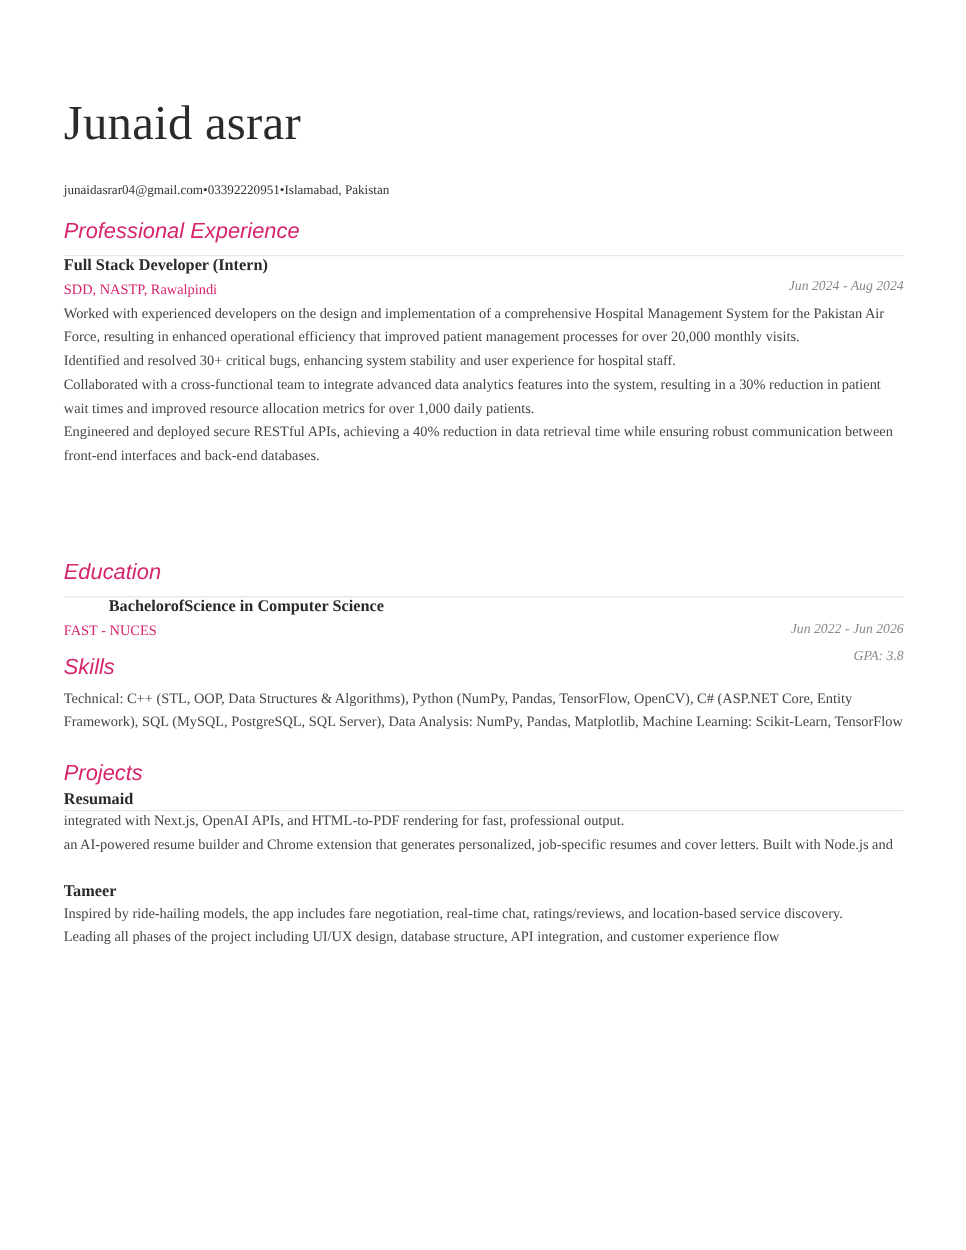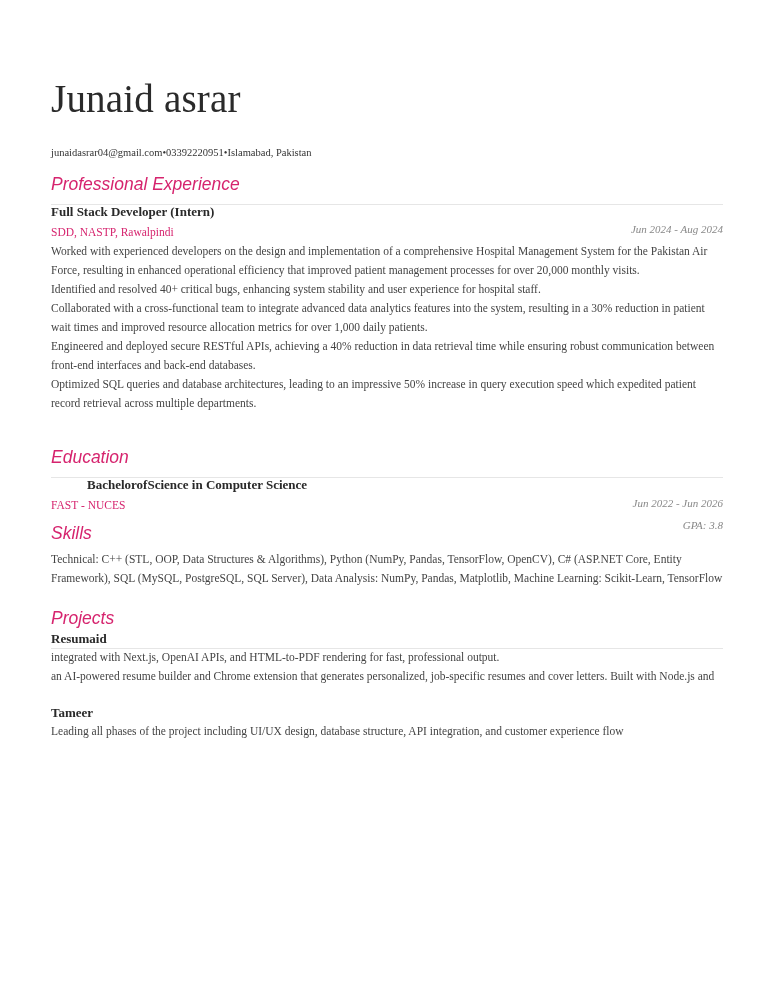--- a/index.html
+++ b/index.html
@@ -23,24 +23,23 @@
   <div class="name">Junaid asrar</div>
   <div class="contact">junaidasrar04@gmail.com•03392220951•Islamabad, Pakistan</div>
 
   <div class="sec-title" style="top:174px;">Professional Experience</div>
   <div class="rule" style="top:204px;"></div>
   <div class="entry-title" style="top:204px;">Full Stack Developer (Intern)</div>
   <div class="date" style="top:204px;">Jun 2024 - Aug 2024</div>
   <div class="org" style="top:226px;">SDD, NASTP, Rawalpindi</div>
   <div class="para" style="top:242px;">
     <div>Worked with experienced developers on the design and implementation of a comprehensive Hospital Management System for the Pakistan Air Force, resulting in enhanced operational efficiency that improved patient management processes for over 20,000 monthly visits.</div>
-    <div>Identified and resolved 40+ critical bugs, enhancing system stability and user experience for hospital staff.</div>
+    <div>Identified and resolved 30+ critical bugs, enhancing system stability and user experience for hospital staff.</div>
     <div>Collaborated with a cross-functional team to integrate advanced data analytics features into the system, resulting in a 30% reduction in patient wait times and improved resource allocation metrics for over 1,000 daily patients.</div>
     <div>Engineered and deployed secure RESTful APIs, achieving a 40% reduction in data retrieval time while ensuring robust communication between front-end interfaces and back-end databases.</div>
-    <div>Optimized SQL queries and database architectures, leading to an impressive 50% increase in query execution speed which expedited patient record retrieval across multiple departments.</div>
   </div>
 
   <div class="sec-title" style="top:447px;">Education</div>
   <div class="rule" style="top:477px;"></div>
   <div class="entry-title" style="top:477px;margin-left:36px;">BachelorofScience in Computer Science</div>
   <div class="date" style="top:478px;">Jun 2022 - Jun 2026</div>
   <div class="org" style="top:499px;">FAST - NUCES</div>
   <div class="date" style="top:500px;">GPA: 3.8</div>
 
   <div class="sec-title" style="top:523px;">Skills</div>
@@ -48,16 +47,17 @@
 
   <div class="sec-title" style="top:608px;">Projects</div>
   <div class="entry-title" style="top:631px;">Resumaid</div>
   <div class="rule" style="top:648px;"></div>
   <div class="para" style="top:648px;">
     <div>integrated with Next.js, OpenAI APIs, and HTML-to-PDF rendering for fast, professional output.</div>
     <div>an AI-powered resume builder and Chrome extension that generates personalized, job-specific resumes and cover letters. Built with Node.js and</div>
   </div>
   <div class="entry-title" style="top:705px;">Tameer</div>
   <div class="para" style="top:722px;">
+    <div>Inspired by ride-hailing models, the app includes fare negotiation, real-time chat, ratings/reviews, and location-based service discovery.</div>
     <div>Leading all phases of the project including UI/UX design, database structure, API integration, and customer experience flow</div>
   </div>
 
 </div>
 
 </body></html>

